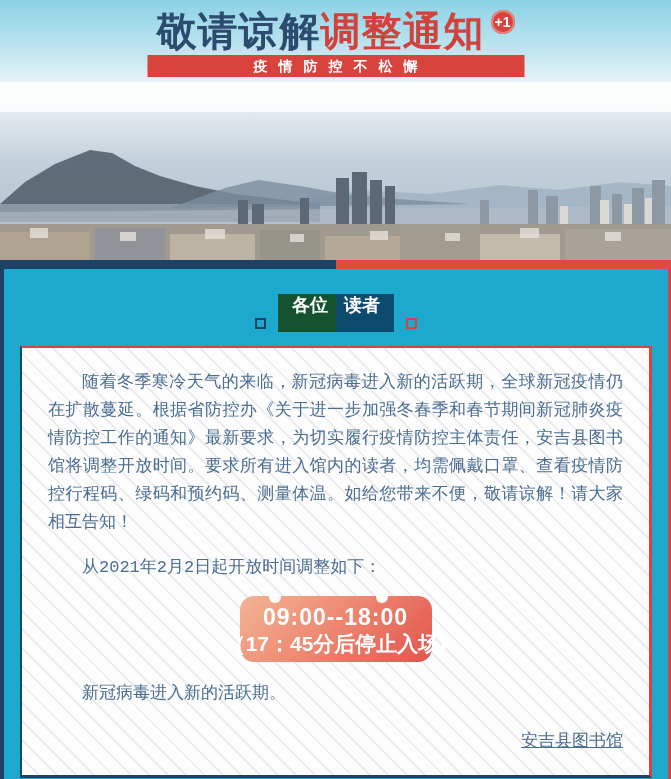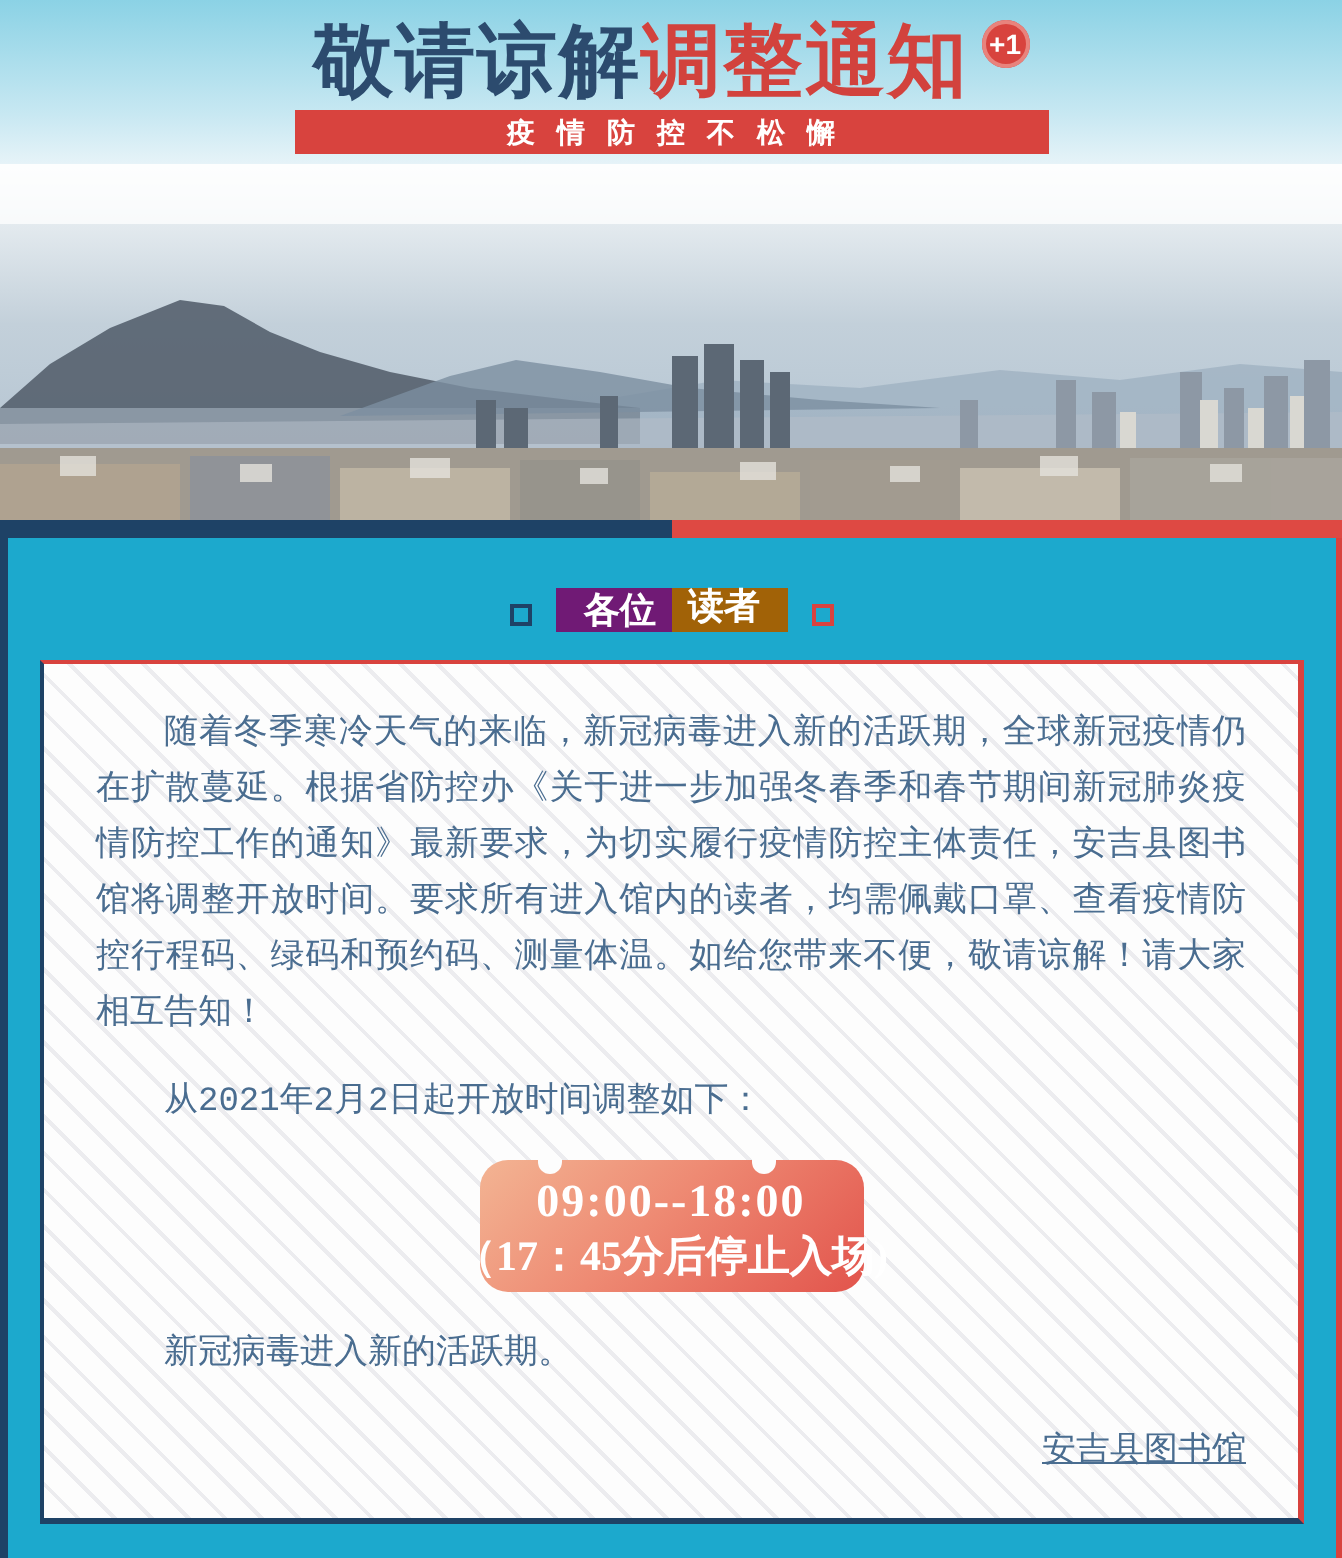--- a/index.html
+++ b/index.html
@@ -44,41 +44,41 @@
     border-left:4px solid #1e4266;border-right:3px solid #d8433e;
   }
   .reader-row{
     display:flex;justify-content:center;align-items:flex-end;
     padding-top:25px;gap:12px;
   }
   .sq{width:7px;height:7px;margin-bottom:3px;}
   .sq-navy{border:2px solid #1e4266;}
   .sq-red{border:2px solid #d8433e;}
   .reader-pill{display:flex;font-size:18px;font-weight:bold;color:#ffffff;line-height:22px;}
-  .pill-navy{background:#701a75;padding:0 8px 0 14px;}
-  .pill-red{background:#a16207;padding:0 14px 0 8px;font-family:Liberation Mono, monospace;}
+  .pill-navy{background:#14532d;padding:0 8px 0 14px;}
+  .pill-red{background:#0c4a6e;padding:0 14px 16px 8px;}
   
   .card{
     box-sizing:border-box;width:632px;height:432px;margin:14px auto 0;
     border-style:solid;border-width:2px 3px 3px 2px;
     border-color:#d8433e #d8433e #1e4266 #1e4266;
     background:
       repeating-linear-gradient(45deg,#fdfdfd 0px,#fdfdfd 11px,#ececef 11px,#ececef 13px);
     padding:20px 26px 0 26px;
     color:#4a6d90;font-size:17px;line-height:28px;
   }
   .card p{margin:0;text-indent:2em;word-break:break-all;text-align:justify;}
   .p-gap{margin-top:18px !important;font-family:Liberation Mono, monospace;}
   
   .hours-badge{
     position:relative;width:192px;height:66px;margin:14px auto 0;
     border-radius:14px;
     background:linear-gradient(135deg,#f3b493 0%,#ee8a73 45%,#e2544c 100%);
     display:flex;flex-direction:column;align-items:center;justify-content:center;
-    color:#ffffff;text-align:center;font-family:Liberation Serif, serif;
+    color:#ffffff;text-align:center;
   }
   .notch{
     position:absolute;top:0;width:12px;height:7px;background:#fdfdfd;
     border-radius:0 0 6px 6px;
   }
   .notch-left{left:29px;}
   .notch-right{left:136px;}
   .hours-main{font-size:23px;font-weight:bold;letter-spacing:1px;line-height:26px;}
   .hours-note{font-size:21px;font-weight:bold;line-height:20px;margin-top:4px;white-space:nowrap;}
   

